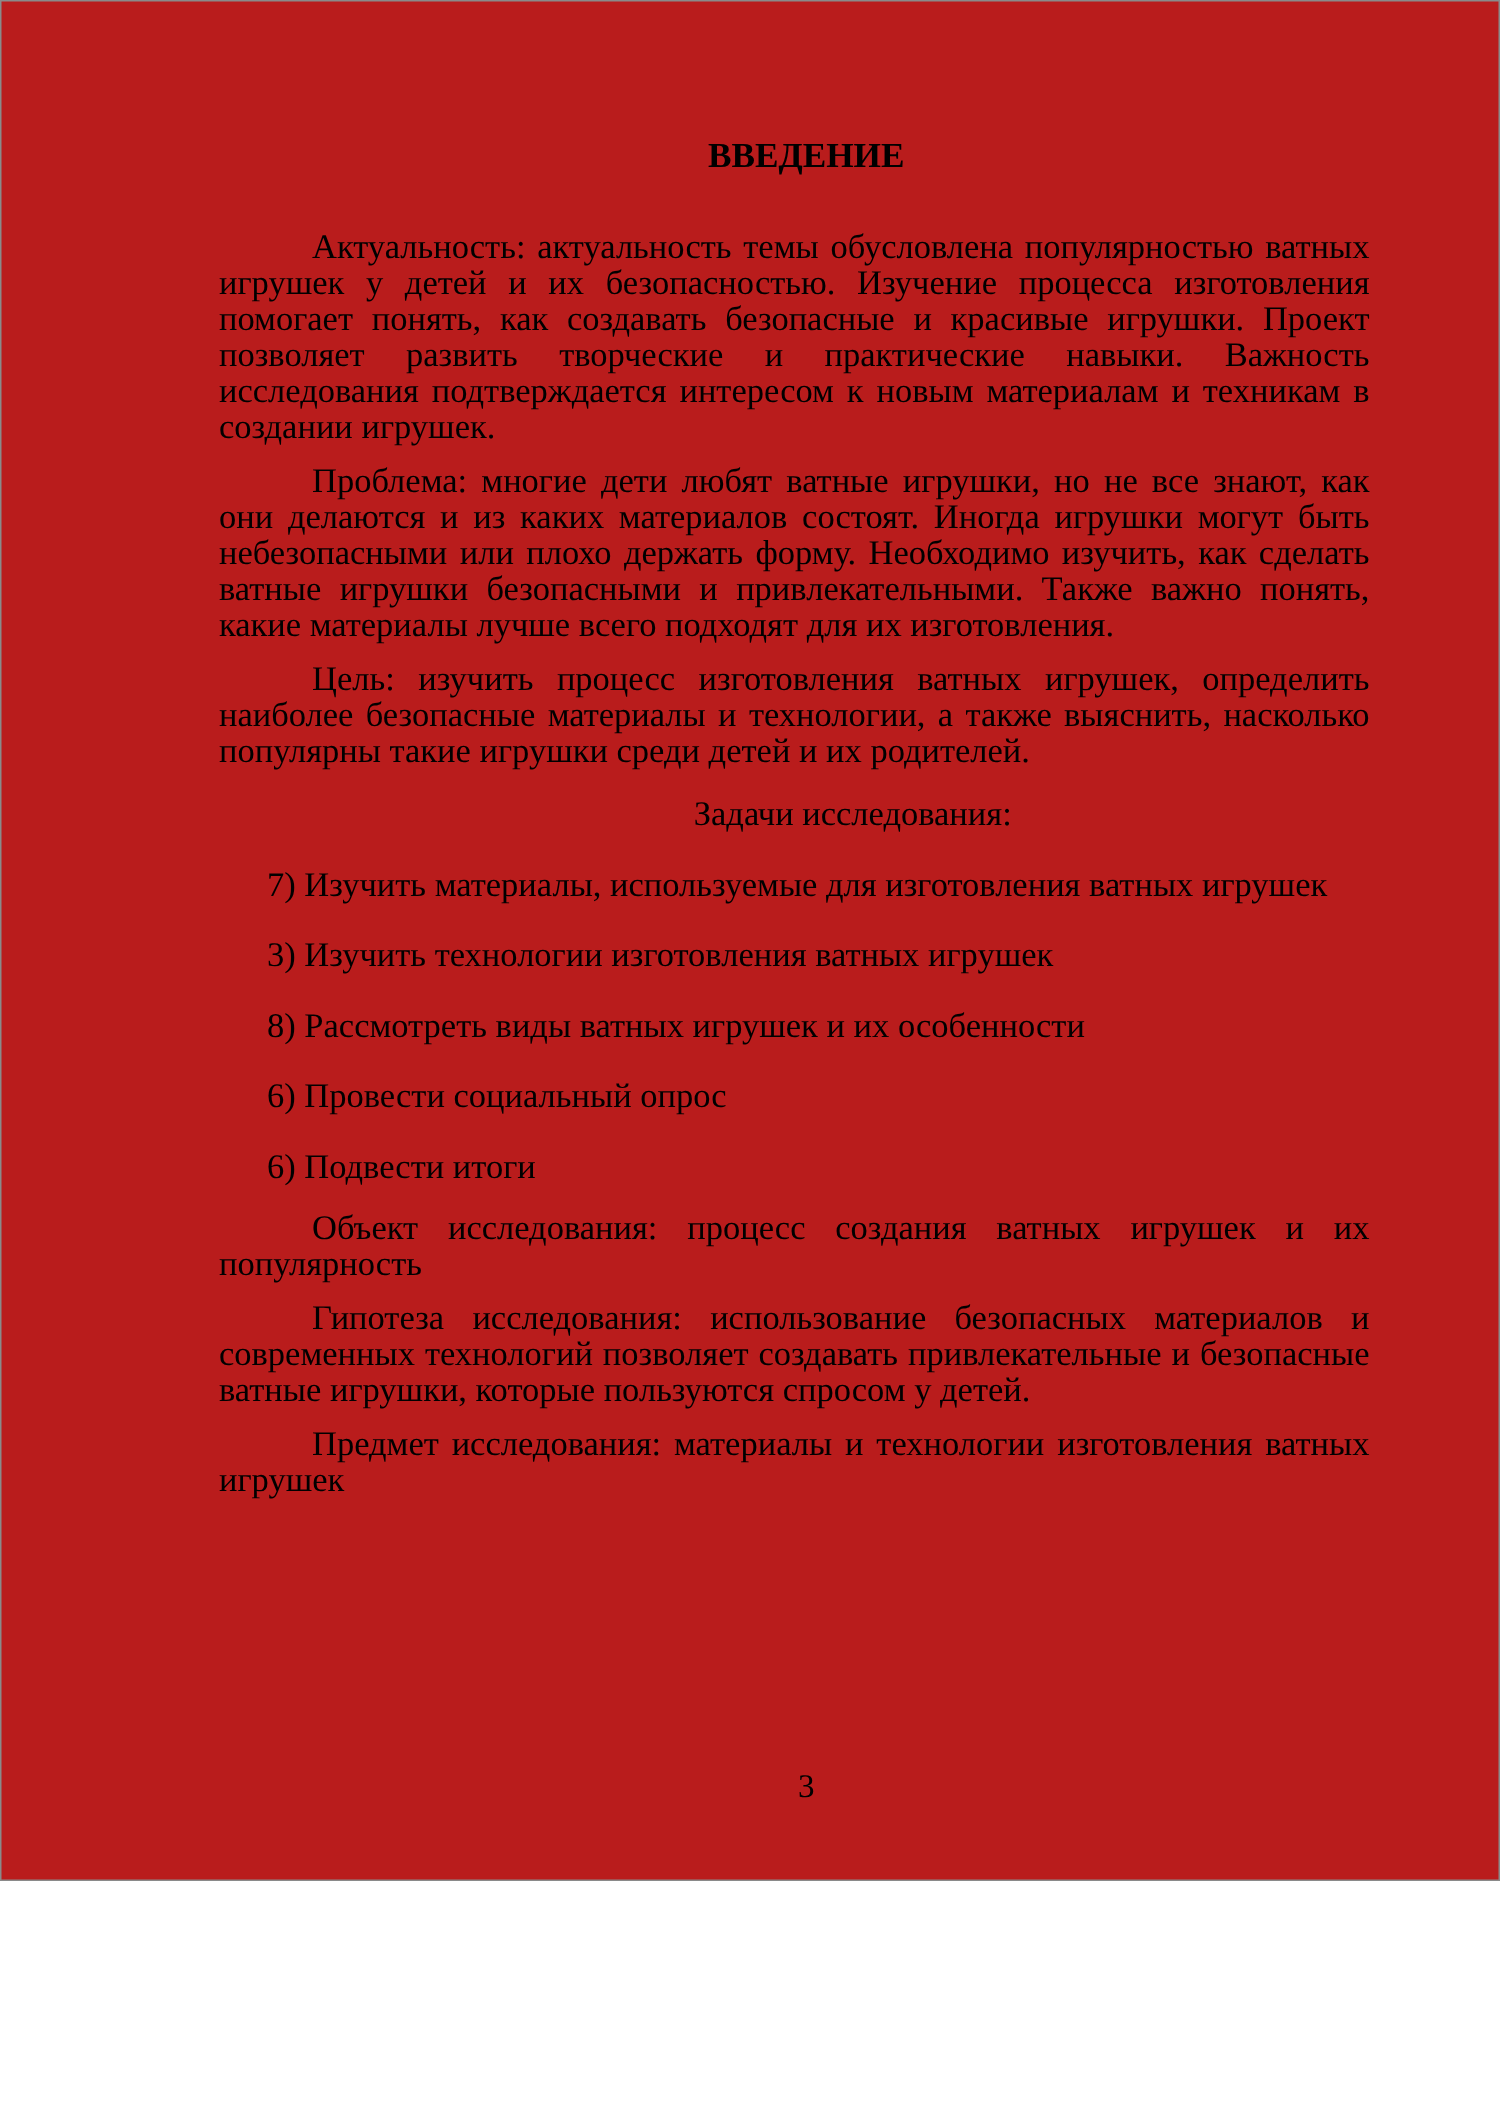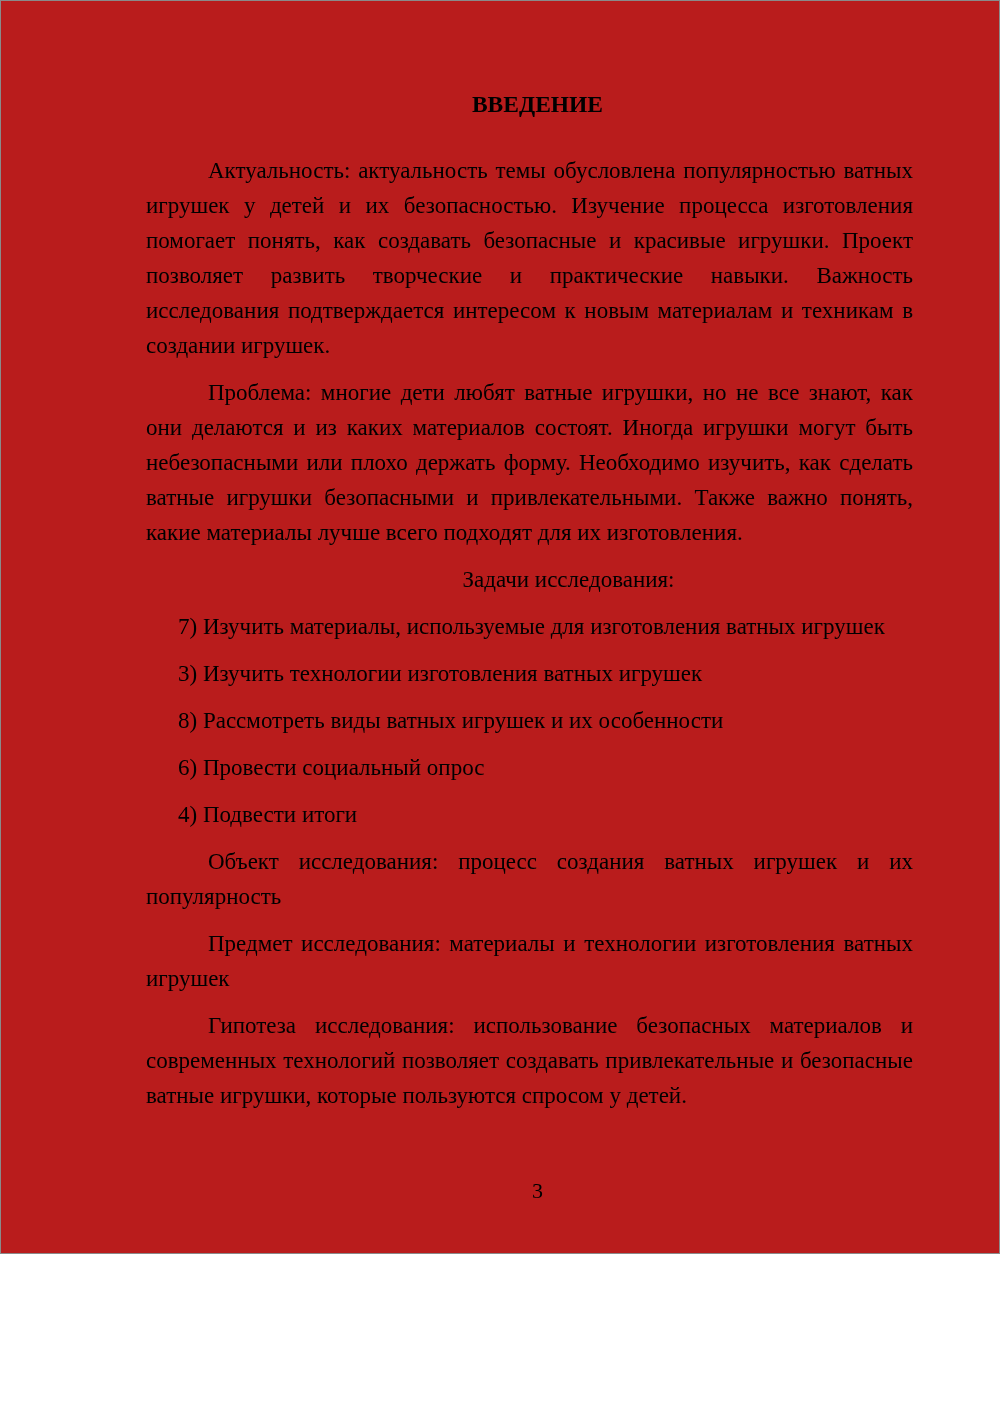--- a/index.html
+++ b/index.html
@@ -24,21 +24,21 @@
     margin: 0 0 34px 0;
     text-align: center;
     font-size: 23.5px;
     font-weight: bold;
     line-height: 30px;
   }
   .para {
     margin: 0 16px 12px 0;
     text-align: justify;
     text-indent: 62px;
-    line-height: 35px;
+    line-height: 24px;
   }
   .tasks-heading {
     margin: 0 0 12px 0;
     text-align: center;
     text-indent: 62px;
     line-height: 35px;
   }
   .task {
     margin: 0 0 12px 0;
     text-align: justify;
@@ -59,34 +59,35 @@
 <body>
 
 <div class="page">
 
   <h1 class="doc-title">ВВЕДЕНИЕ</h1>
 
   <p class="para">Актуальность: актуальность темы обусловлена популярностью ватных игрушек у детей и их безопасностью. Изучение процесса изготовления помогает понять, как создавать безопасные и красивые игрушки. Проект позволяет развить творческие и практические навыки. Важность исследования подтверждается интересом к новым материалам и техникам в создании игрушек.</p>
 
   <p class="para">Проблема: многие дети любят ватные игрушки, но не все знают, как они делаются и из каких материалов состоят. Иногда игрушки могут быть небезопасными или плохо держать форму. Необходимо изучить, как сделать ватные игрушки безопасными и привлекательными. Также важно понять, какие материалы лучше всего подходят для их изготовления.</p>
 
+  <p class="para">Цель: изучить процесс изготовления ватных игрушек, определить наиболее безопасные материалы и технологии, а также выяснить, насколько популярны такие игрушки среди детей и их родителей.</p>
 
   <p class="tasks-heading">Задачи исследования:</p>
 
   <p class="task">7) Изучить материалы, используемые для изготовления ватных игрушек</p>
 
   <p class="task">3) Изучить технологии изготовления ватных игрушек</p>
 
   <p class="task">8) Рассмотреть виды ватных игрушек и их особенности</p>
 
   <p class="task">6) Провести социальный опрос</p>
 
-  <p class="task">4) Подвести итоги</p>
+  <p class="task">6) Подвести итоги</p>
 
   <p class="para">Объект исследования: процесс создания ватных игрушек и их популярность</p>
 
+  <p class="para">Гипотеза исследования: использование безопасных материалов и современных технологий позволяет создавать привлекательные и безопасные ватные игрушки, которые пользуются спросом у детей.</p>
+
   <p class="para">Предмет исследования: материалы и технологии изготовления ватных игрушек</p>
-
-  <p class="para">Гипотеза исследования: использование безопасных материалов и современных технологий позволяет создавать привлекательные и безопасные ватные игрушки, которые пользуются спросом у детей.</p>
 
   <div class="page-number">3</div>
 
 </div>
 
 </body></html>

